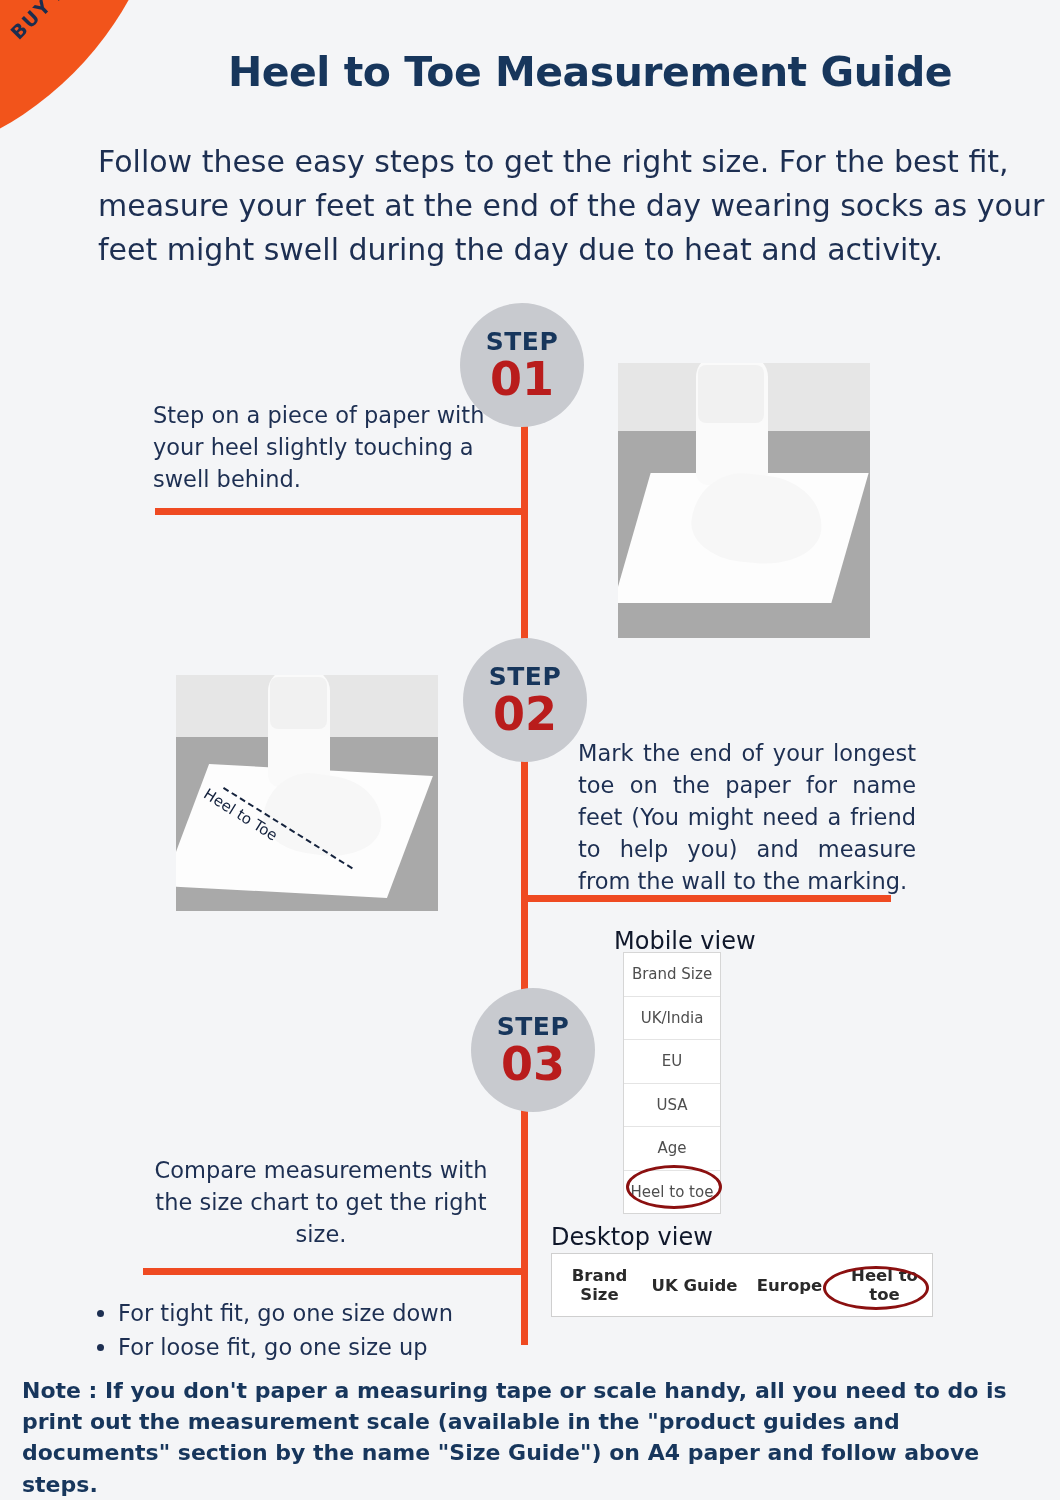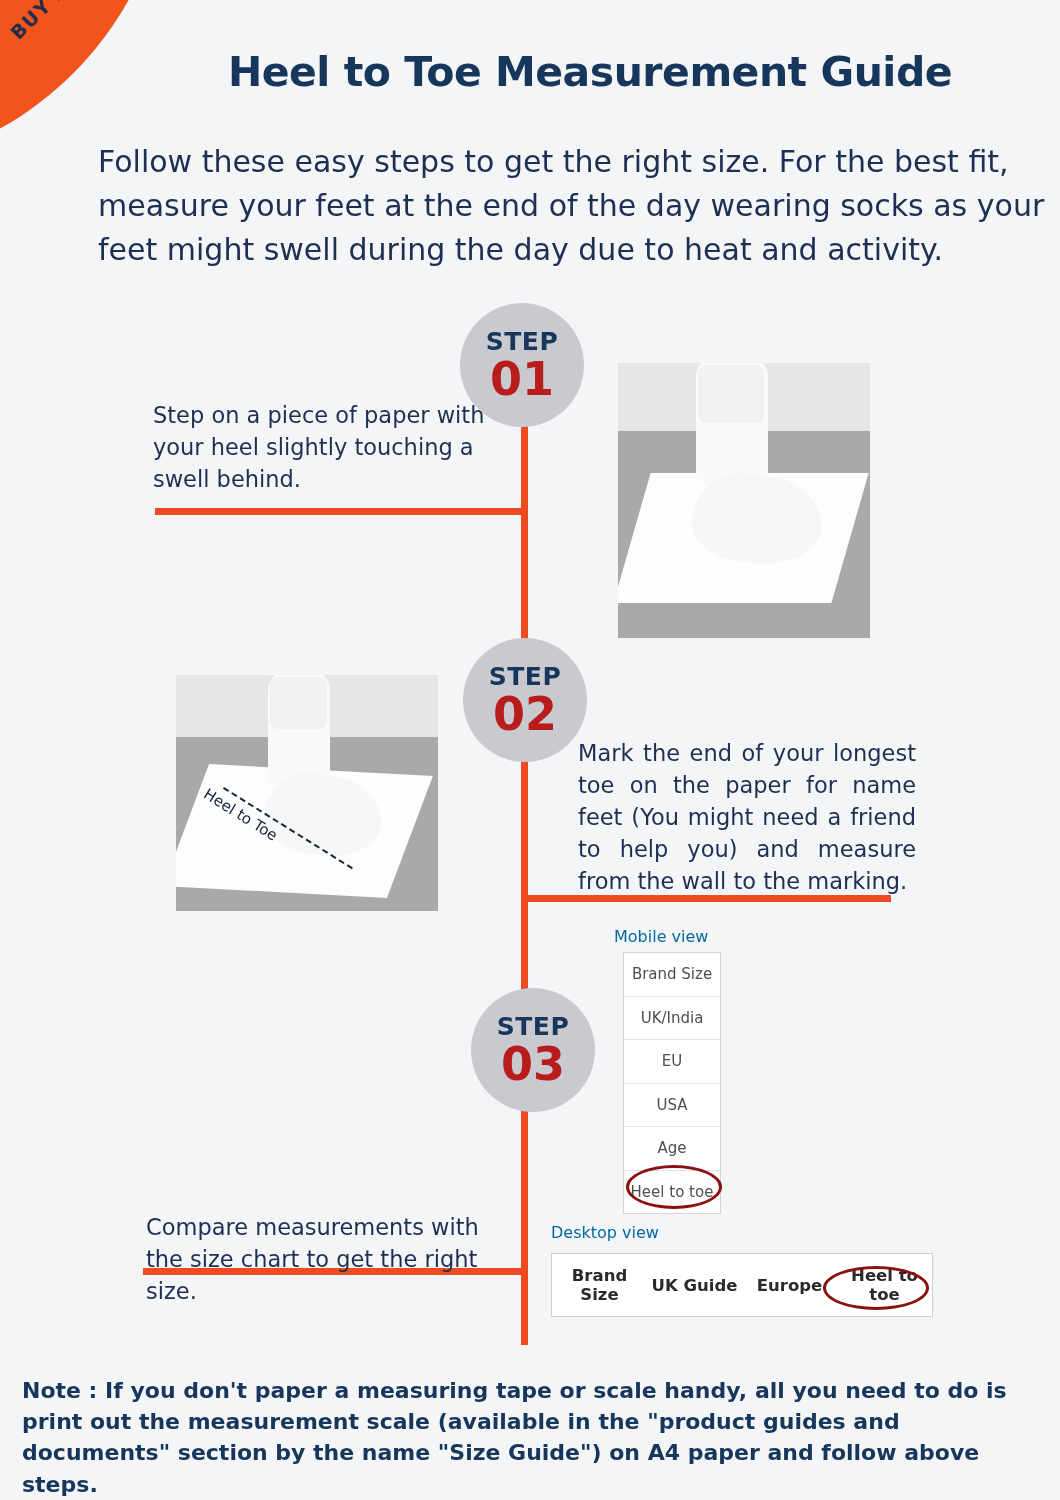--- a/index.html
+++ b/index.html
@@ -155,22 +155,22 @@
     white-space: nowrap;
   }
   .dashline {
     position: absolute;
     border-top: 2px dashed #15233d;
   }
 
   
   .viewlabel {
     position: absolute;
-    font-size: 16px;
-    color: #0369a1;
+    font-size: 24px;
+    color: #0f172a;
   }
   .mobile-chart {
     position: absolute;
     border: 1px solid #d6d6d6;
     background: #fff;
   }
   .mobile-chart .row {
     height: 42.5px;
     display: flex;
     align-items: center;
@@ -275,21 +275,21 @@
   <div class="sockrib" style="left:94px; top:2px; width:57px; height:52px;"></div>
   <div class="foot" style="left:88px; top:100px; width:118px; height:80px; transform:rotate(8deg);"></div>
   <div class="heeltoe-label" style="left:34px; top:110px; transform:rotate(32deg); transform-origin:left top;">Heel to Toe</div>
   <div class="dashline" style="left:48px; top:112px; width:152px; transform:rotate(32deg); transform-origin:left top;"></div>
 </div>
 
 <div class="step-circle" style="left:471px; top:988px;">
   <div class="word">STEP</div>
   <div class="num">03</div>
 </div>
-<div class="step-text" style="left:146px; top:1212px; width:350px;">Compare measurements  with the size chart to get the right size.</div>
+<div class="step-text" style="left:146px; top:1155px; width:350px;text-align:center;">Compare measurements  with the size chart to get the right size.</div>
 
 <div class="viewlabel" style="left:614px; top:927px;">Mobile view</div>
 <div class="mobile-chart" style="left:623px; top:952px; width:96px;">
   <div class="row">Brand Size</div>
   <div class="row">UK/India</div>
   <div class="row">EU</div>
   <div class="row">USA</div>
   <div class="row">Age</div>
   <div class="row">Heel to toe</div>
 </div>
@@ -298,15 +298,19 @@
 <div class="viewlabel" style="left:551px; top:1223px;">Desktop view</div>
 <div class="desktop-chart" style="left:551px; top:1253px; width:380px; height:62px;">
   <div class="cell">Brand Size</div>
   <div class="cell">UK Guide</div>
   <div class="cell">Europe</div>
   <div class="cell">Heel to toe</div>
 </div>
 <div class="ellipse" style="left:823px; top:1266px; width:100px; height:38px;"></div>
 
 <div class="between" style="left:84px; top:1294px; width:430px;">
+  <ul>
+    <li>For tight fit, go one size down</li>
+    <li>For loose fit, go one size up</li>
+  </ul>
 </div>
 
 <div class="note">Note :  If you don't paper a measuring tape or scale handy, all you need to do is print out the measurement scale (available in the "product guides and documents" section by the name "Size Guide") on A4 paper and follow above steps.</div>
 
 </body></html>

